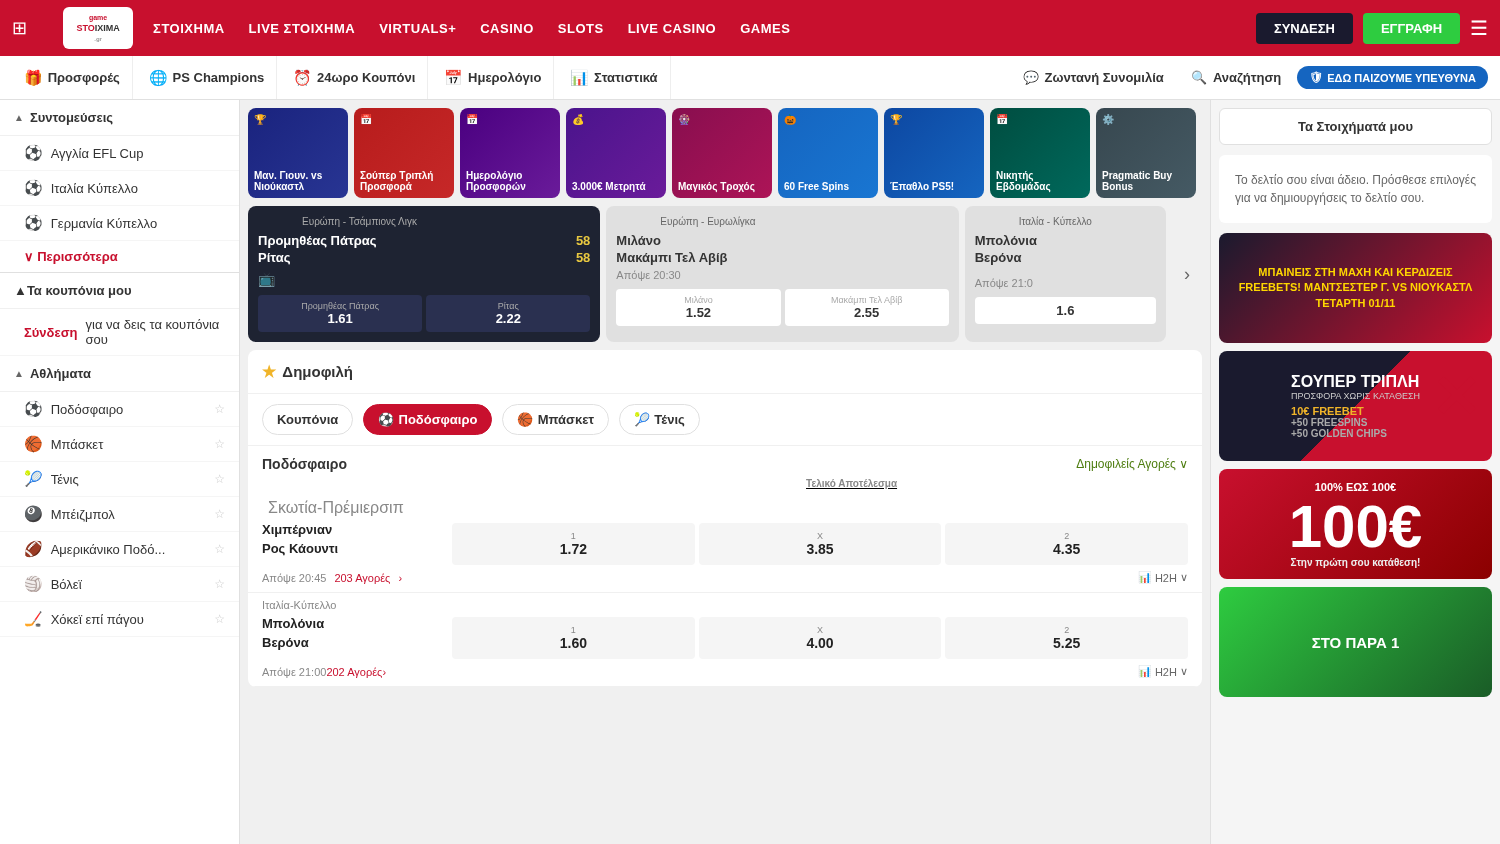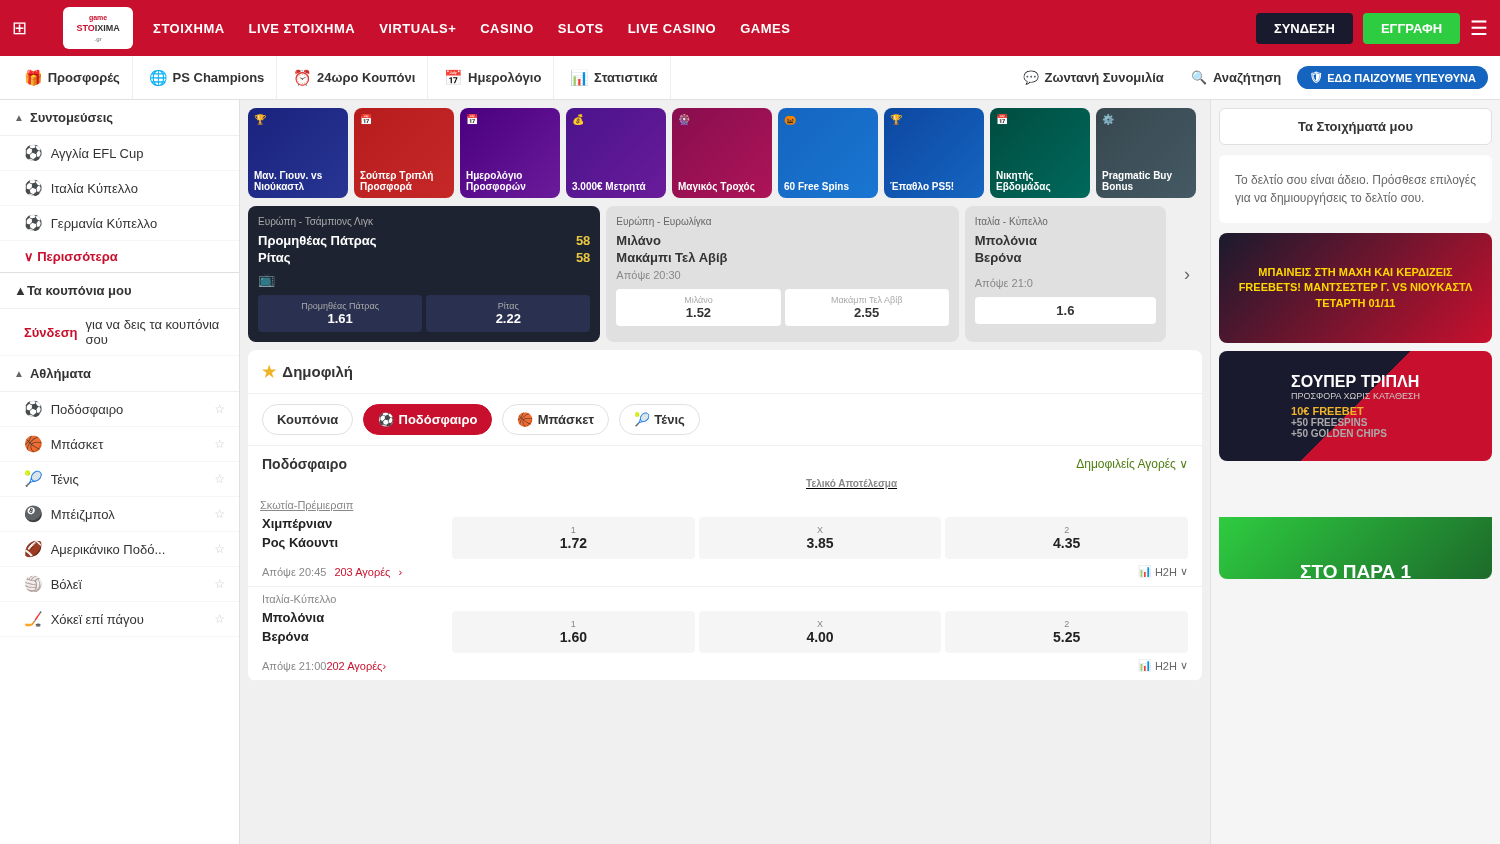--- a/index.html
+++ b/index.html
@@ -247,20 +247,21 @@
       background: #1e2332;
       border-radius: 8px;
       padding: 10px;
       color: #fff;
       min-width: 0;
     }
     .match-card .league {
       font-size: 10px;
       color: #aaa;
       margin-bottom: 6px;
+      margin-left: 44px;
     }
     .match-card .team {
       display: flex;
       justify-content: space-between;
       font-size: 13px;
       font-weight: 700;
       margin-bottom: 2px;
     }
     .match-card .score { color: #e8c840; }
     .match-card .video-icon {
@@ -464,25 +465,24 @@
       color: #fff;
       text-align: center;
     }
     .banner-para1 {
       background: linear-gradient(135deg, #2ecc40, #1a5c27);
       display: flex;
       align-items: center;
       justify-content: center;
       height: 100%;
       font-weight: 900;
-      font-size: 19px;
+      font-size: 15px;
       color: #fff;
       text-align: center;
       padding: 10px;
-      margin-top: 48px;
     }
 
     
     .col-header {
       display: flex;
       padding: 0 14px 4px;
       text-decoration: underline;
     }
     .col-header .spacer { flex: 0 0 180px; }
     .col-header .labels { display: flex; gap: 4px; flex: 1; }
@@ -782,21 +782,21 @@
       <div class="col-header">
         <div class="spacer"></div>
         <div class="labels">
           <div style="flex:1;"></div>
           <div style="text-align:center;font-size:10px;color:#888;font-weight:700;flex:3;padding-right:8px;">Τελικό Αποτέλεσμα</div>
           <div style="flex:0.5;"></div>
         </div>
       </div>
 
       <div class="match-row-full">
-        <div style="padding:6px 12px 2px;font-size:11px;color:#888;text-decoration:underline;">Σκωτία-Πρέμιερσιπ</div>
+        <div style="padding:6px 20px 2px;font-size:16px;color:#888;">Σκωτία-Πρέμιερσιπ</div>
         <div style="display:flex;align-items:flex-start;padding:0 14px 4px;gap:10px;">
           <div style="min-width:180px;">
             <div style="font-size:13px;font-weight:700;color:#222;line-height:1.7;">Χιμπέρνιαν</div>
             <div style="font-size:13px;font-weight:700;color:#222;">Ρος Κάουντι</div>
           </div>
           <div style="display:flex;gap:4px;flex:1;margin-top:4px;">
             <div class="odd-cell-large">
               <span class="odd-label">1</span>
               <span class="odd-val">1.72</span>
             </div>
@@ -883,19 +883,28 @@
           <div style="font-size:16px;font-weight:900;color:#fff;">ΣΟΥΠΕΡ ΤΡΙΠΛΗ</div>
           <div style="font-size:9px;color:#ccc;font-weight:400;">ΠΡΟΣΦΟΡΑ ΧΩΡΙΣ ΚΑΤΑΘΕΣΗ</div>
           <div style="font-size:11px;color:#f0b429;margin-top:4px;">10€ FREEBET</div>
           <div style="font-size:10px;color:#aaa;">+50 FREESPINS</div>
           <div style="font-size:10px;color:#aaa;">+50 GOLDEN CHIPS</div>
         </div>
         <div style="font-size:60px;font-weight:900;color:#c8102e;position:absolute;right:10px;top:10px;opacity:0.8;">✕</div>
       </div>
     </div>
     <div class="promo-banner">
+      <div class="banner-100">
+        <div>
+          <div style="font-size:11px;color:#fff;margin-bottom:4px;">100% ΕΩΣ 100€</div>
+          <div style="font-size:60px;font-weight:900;color:#fff;line-height:1;">100€</div>
+          <div style="font-size:10px;color:#eee;">Στην πρώτη σου κατάθεση!</div>
+        </div>
+      </div>
+    </div>
+    <div class="promo-banner">
       <div class="banner-para1">
         <span>ΣΤΟ ΠΑΡΑ 1</span>
       </div>
     </div>
   </aside>
 
 </div>
 
 </body></html>

